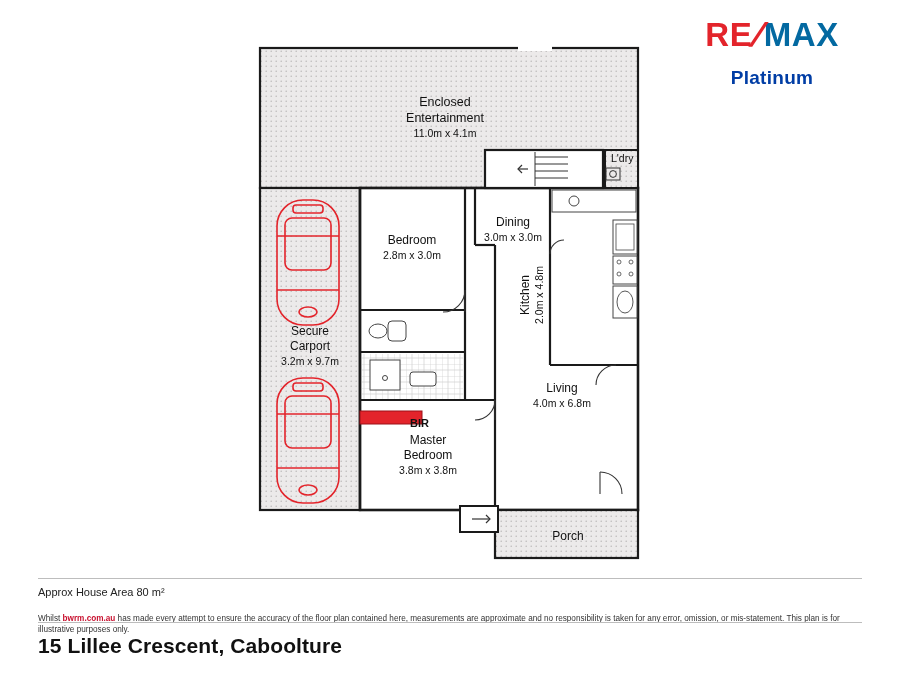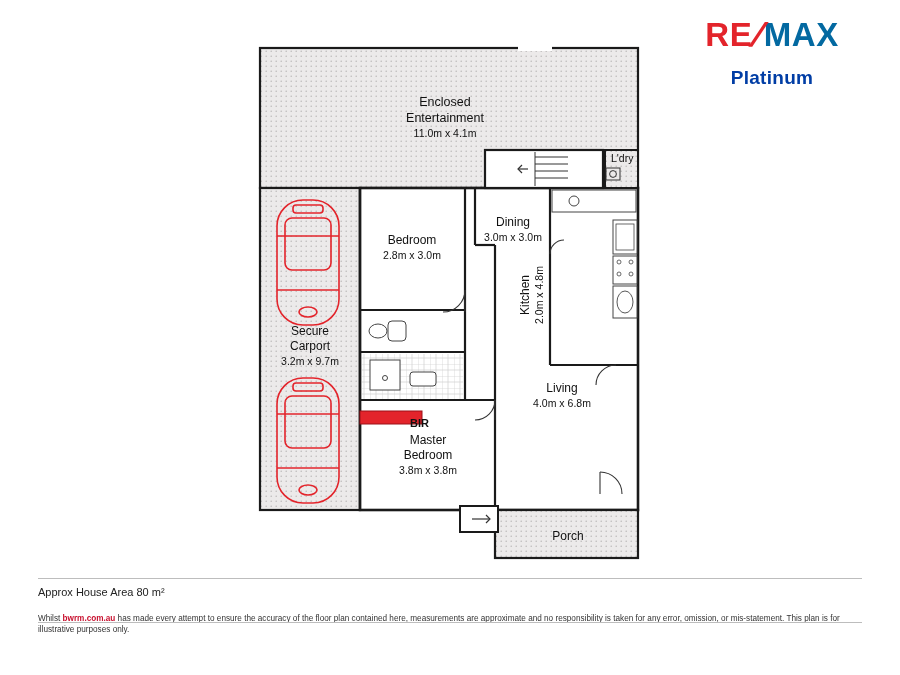--- a/index.html
+++ b/index.html
@@ -270,14 +270,15 @@
       </g>
     </svg>
   </div>
 
   <div id="footer-rule"></div>
   <div id="area-text">Approx House Area 80 m²</div>
   <div id="disclaimer">
     <span>Whilst </span><b>bwrm.com.au</b><span> has made every attempt to ensure the accuracy of the floor plan contained here, measurements are approximate and no responsibility is taken for any error, omission, or mis-statement. This plan is for illustrative purposes only.</span>
   </div>
   <div id="footer-rule2"></div>
+  <div id="address">15 Lillee Crescent, Caboolture</div>
 
 </div>
 
 </body></html>

